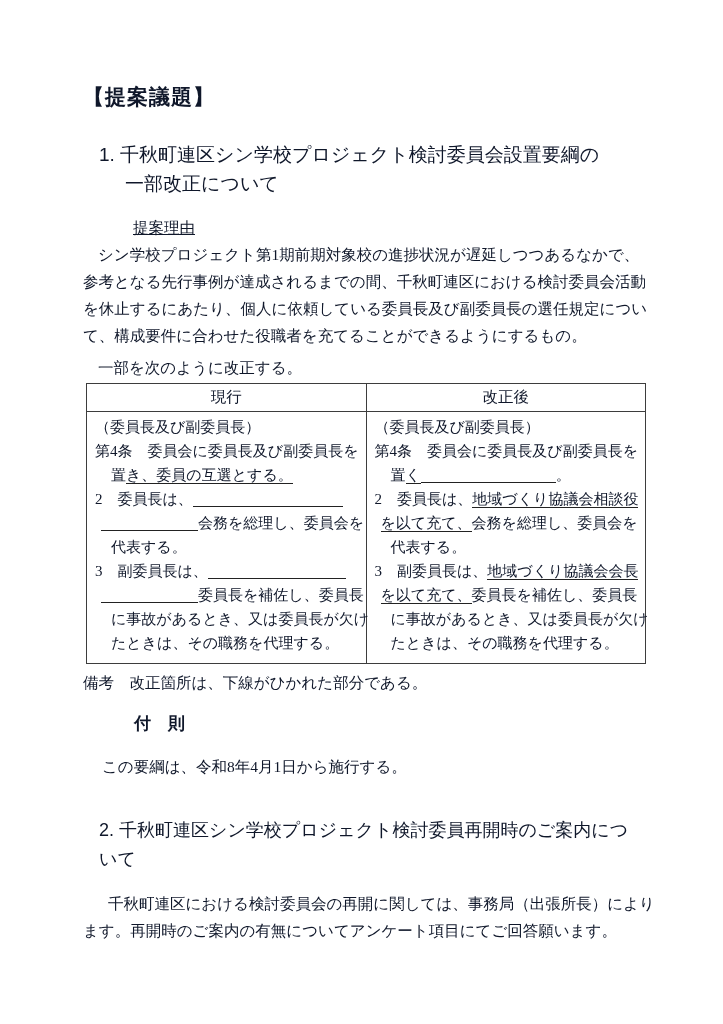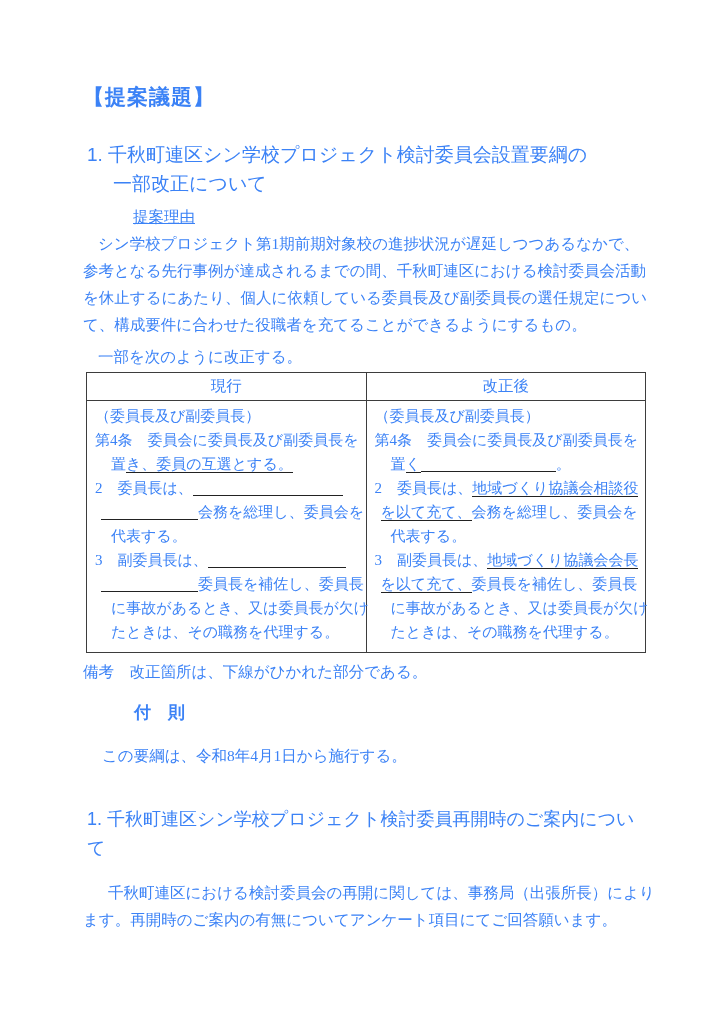--- a/index.html
+++ b/index.html
@@ -4,36 +4,36 @@
 <style>
   html,body { margin:0; padding:0; background:#ffffff; }
   .page {
     position:relative;
     width:723px; height:1024px;
     box-sizing:border-box;
     background:#ffffff;
     padding:84px 76px 0 83px;
     overflow:hidden;
     font-family:"Liberation Serif","DejaVu Serif",serif;
-    color:#3b82f6;
+    color:#0f172a;
   }
 
   .title {
     font-family:"Liberation Sans","DejaVu Sans",sans-serif;
     font-weight:bold;
     font-size:21px; line-height:26px;
     margin:0 0 30px 0;
     letter-spacing:1px;
   }
 
   .sec-heading {
     font-family:"Liberation Sans","DejaVu Sans",sans-serif;
     font-weight:normal;
     font-size:19px; line-height:29px;
-    margin:4px;
+    margin:16px;
   }
   .h2-line2 { padding-left:26px; }
 
   .reason-label { padding-left:50px; font-size:15.5px; line-height:27px; margin-top:5px;text-decoration:underline; }
 
   .para { font-size:15.5px; line-height:27px; }
   .para .tline { white-space:nowrap; }
   .indent15 .tline:first-child { text-indent:15px; }
   .indent25 .tline:first-child { text-indent:25px; }
   .intro { margin-top:5px; }
@@ -142,20 +142,20 @@
       </tbody>
     </table>
 
     <div class="note">備考　改正箇所は、下線がひかれた部分である。</div>
 
     <div class="supp-h">付　則</div>
     <div class="supp-b">この要綱は、令和8年4月1日から施行する。</div>
   </section>
 
   <section class="sec2">
-    <h2 class="sec-heading">1. 千秋町連区シン学校プロジェクト検討委員再開時のご案内について</h2>
+    <h2 class="sec-heading">2. 千秋町連区シン学校プロジェクト検討委員再開時のご案内について</h2>
     <div class="para indent25" id="s2-lines">
         <div class="tline">千秋町連区における検討委員会の再開に関しては、事務局（出張所長）により</div>
         <div class="tline">ます。再開時のご案内の有無についてアンケート項目にてご回答願います。</div>
       </div>
   </section>
 
 </div>
 
 </body></html>

